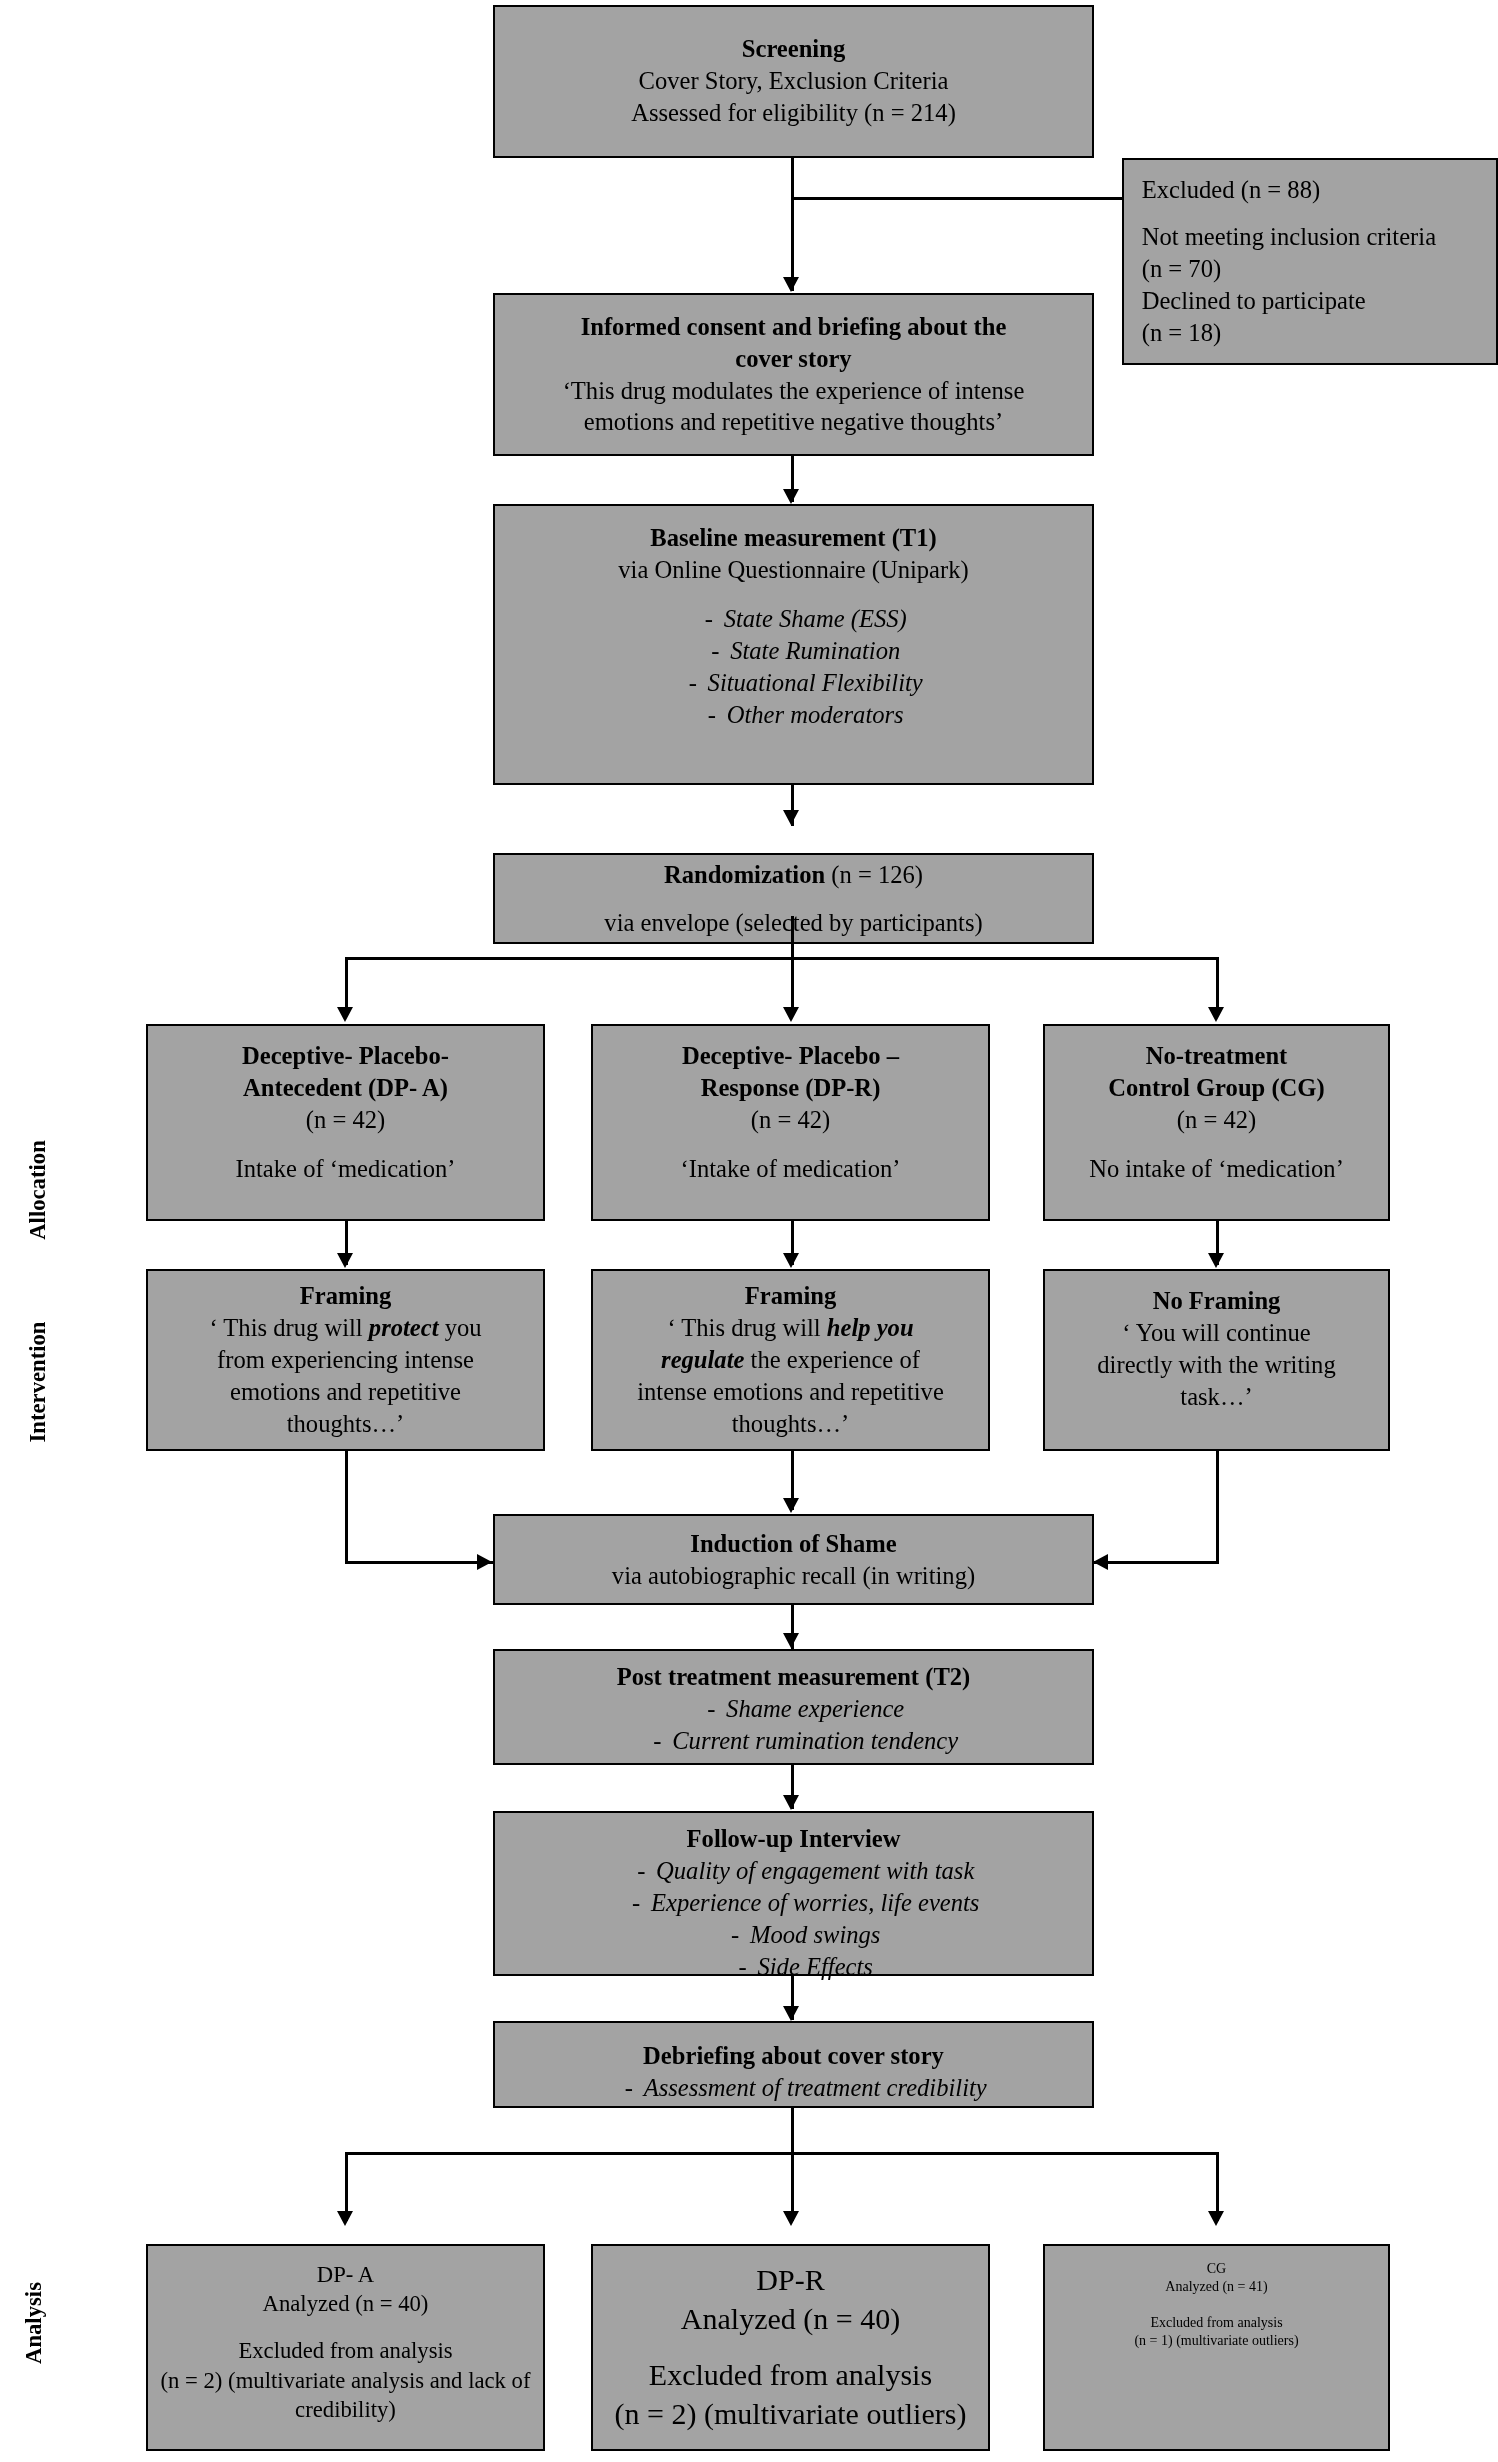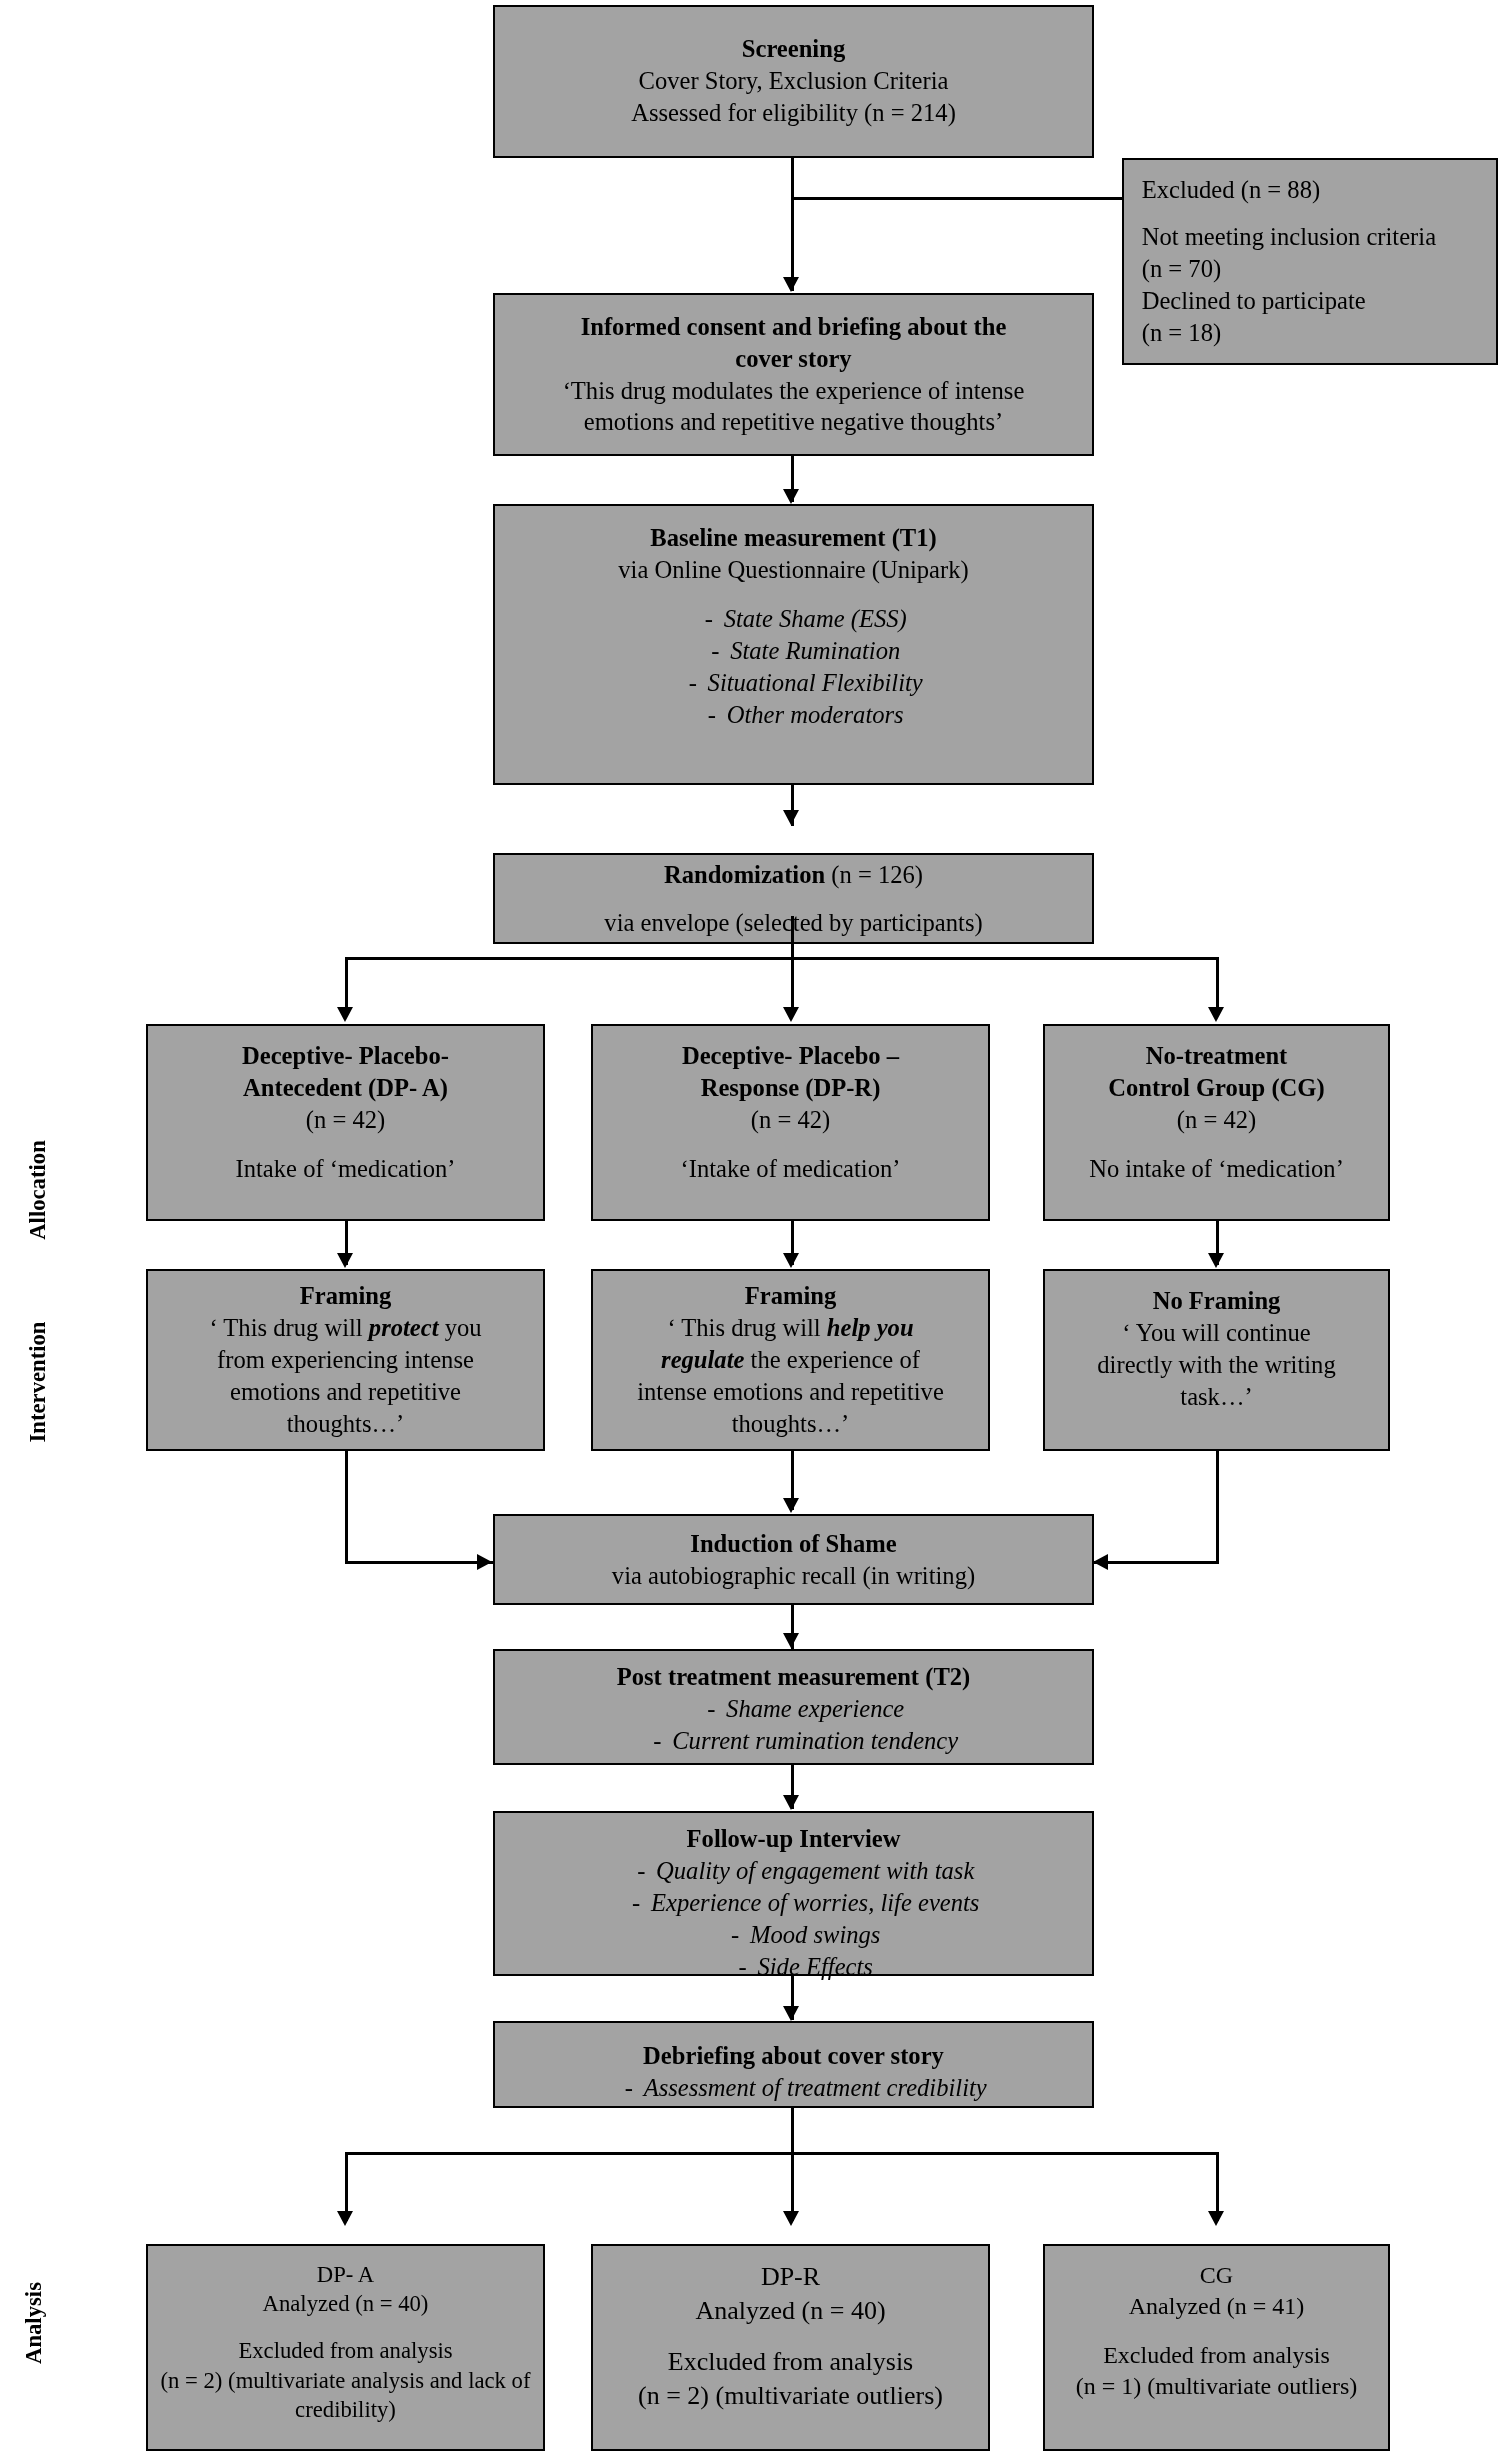--- a/index.html
+++ b/index.html
@@ -280,29 +280,29 @@
 
   <div class="box topalign" style="left:146px; top:2244px; width:399px; height:207px; font-size:22.7px; padding-top:13.8px;">
     <span class="ln">DP- A</span>
     <span class="ln">Analyzed (n = 40)</span>
     <span class="spacer"></span>
     <span class="ln">Excluded from analysis</span>
     <span class="ln">(n = 2) (multivariate analysis and lack of</span>
     <span class="ln">credibility)</span>
   </div>
 
-  <div class="box topalign" style="left:591px; top:2244px; width:399px; height:207px; font-size:26px; padding-top:13.8px;">
+  <div class="box topalign" style="left:591px; top:2244px; width:399px; height:207px; font-size:30px; padding-top:13.8px;">
     <span class="ln">DP-R</span>
     <span class="ln">Analyzed (n = 40)</span>
     <span class="spacer"></span>
     <span class="ln">Excluded from analysis</span>
     <span class="ln">(n = 2) (multivariate outliers)</span>
   </div>
 
-  <div class="box topalign" style="left:1043px; top:2244px; width:347px; height:207px; font-size:24px; padding-top:13.8px;">
+  <div class="box topalign" style="left:1043px; top:2244px; width:347px; height:207px; font-size:14px; padding-top:13.8px;">
     <span class="ln">CG</span>
     <span class="ln">Analyzed (n = 41)</span>
     <span class="spacer"></span>
     <span class="ln">Excluded from analysis</span>
     <span class="ln">(n = 1) (multivariate outliers)</span>
   </div>
 
 </div>
 
 

